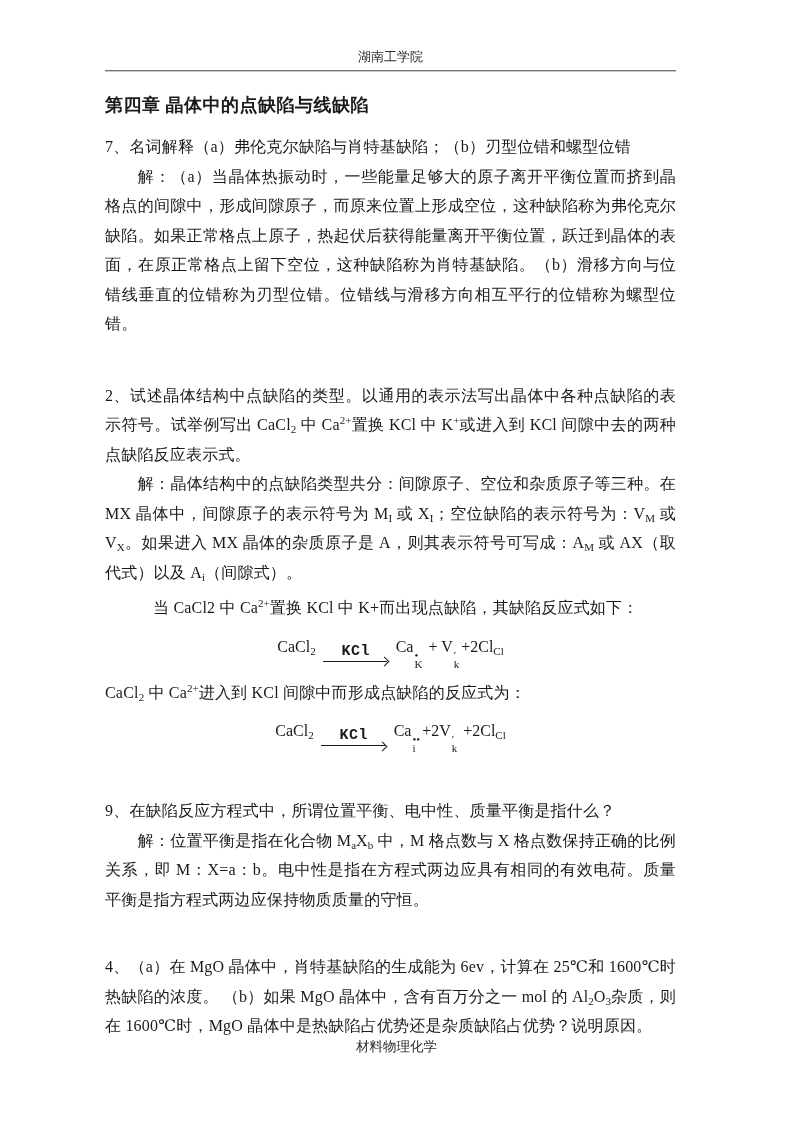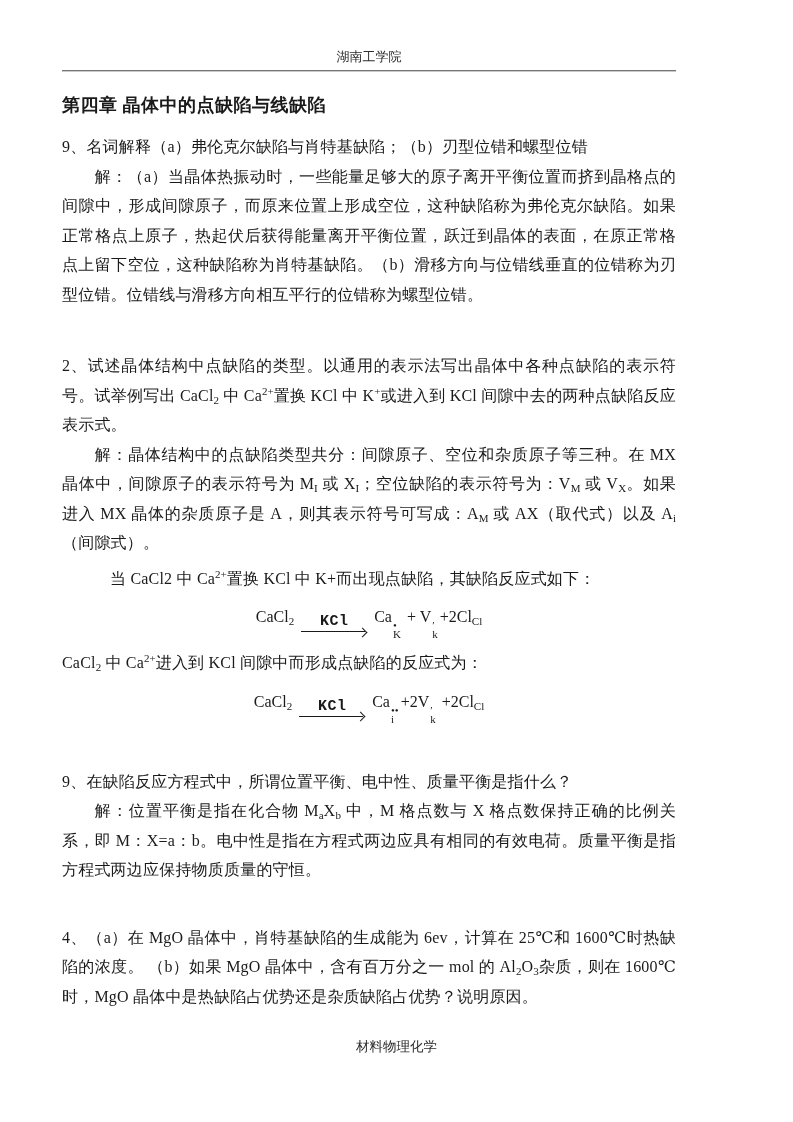--- a/index.html
+++ b/index.html
@@ -2,21 +2,21 @@
 <html><head>
 <meta charset="utf-8">
 <style>
   * { box-sizing: border-box; }
   html,body { margin:0; padding:0; background:#ffffff; }
   .page {
     position:relative; width:793px; height:1122px; margin:0 auto;
     background:#ffffff; color:#1a1a1a; overflow:hidden;
     font-family:"Liberation Serif","DejaVu Serif",serif;
   }
-  .content { padding:0 117px 0 62px; }
+  .content { padding:0 117px 0 105px; }
 
   .hdr-text { padding-top:49px; text-align:center; font-size:13px; line-height:15px; color:#2b2b2b; }
   .hdr-rule { margin-top:6px; height:2px; background:#757575; border-bottom:1px solid #c9c9c9; }
 
   .title { margin:21px 0 0 0; text-align:left; font-size:18px; line-height:24px; font-weight:700; letter-spacing:0.5px; }
 
   .para { margin:0; font-size:16px; line-height:29.5px; text-align:justify; letter-spacing:0.2px; word-break:break-all; }
   .para.q1-gap  { margin-top:15px; }
   .para.gap-lg  { margin-top:42px; }
   .para.gap-q3  { margin-top:34px; }
@@ -50,21 +50,21 @@
 <body>
 
 <div class="page">
   <div class="content">
 
     <div class="hdr-text">湖南工学院</div>
     <div class="hdr-rule"></div>
 
     <h1 class="title">第四章 晶体中的点缺陷与线缺陷</h1>
 
-    <p class="para q1-gap">9、名词解释（a）弗伦克尔缺陷与肖特基缺陷；（b）刃型位错和螺型位错</p>
+    <p class="para q1-gap">7、名词解释（a）弗伦克尔缺陷与肖特基缺陷；（b）刃型位错和螺型位错</p>
     <p class="para indent">解：（a）当晶体热振动时，一些能量足够大的原子离开平衡位置而挤到晶格点的间隙中，形成间隙原子，而原来位置上形成空位，这种缺陷称为弗伦克尔缺陷。如果正常格点上原子，热起伏后获得能量离开平衡位置，跃迁到晶体的表面，在原正常格点上留下空位，这种缺陷称为肖特基缺陷。（b）滑移方向与位错线垂直的位错称为刃型位错。位错线与滑移方向相互平行的位错称为螺型位错。</p>
 
     <p class="para gap-lg">2、试述晶体结构中点缺陷的类型。以通用的表示法写出晶体中各种点缺陷的表示符号。试举例写出 CaCl<sub>2</sub> 中 Ca<sup>2+</sup>置换 KCl 中 K<sup>+</sup>或进入到 KCl 间隙中去的两种点缺陷反应表示式。</p>
     <p class="para indent">解：晶体结构中的点缺陷类型共分：间隙原子、空位和杂质原子等三种。在 MX 晶体中，间隙原子的表示符号为 M<sub>I</sub> 或 X<sub>I</sub>；空位缺陷的表示符号为：V<sub>M</sub> 或 V<sub>X</sub>。如果进入 MX 晶体的杂质原子是 A，则其表示符号可写成：A<sub>M</sub> 或 AX（取代式）以及 A<sub>i</sub>（间隙式）。</p>
 
     <p class="para gap-sm">当 CaCl2 中 Ca<sup>2+</sup>置换 KCl 中 K+而出现点缺陷，其缺陷反应式如下：</p>
     <p class="para eq">CaCl<sub>2</sub><span class="rxn-arrow">
           <span class="lbl">KCl</span>
           <span class="shaft"></span>
         </span>Ca<span class="kv">

